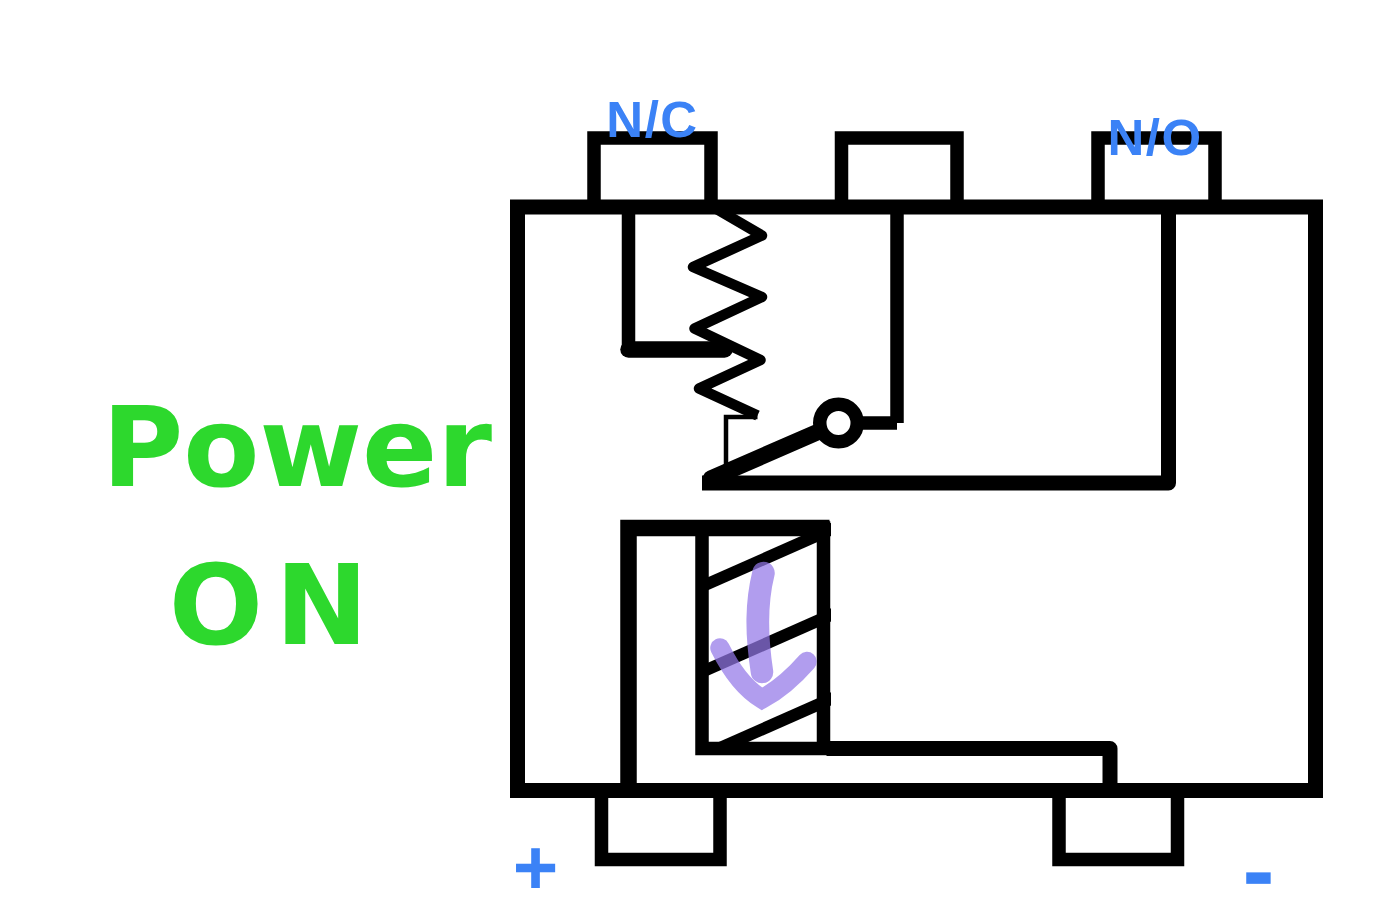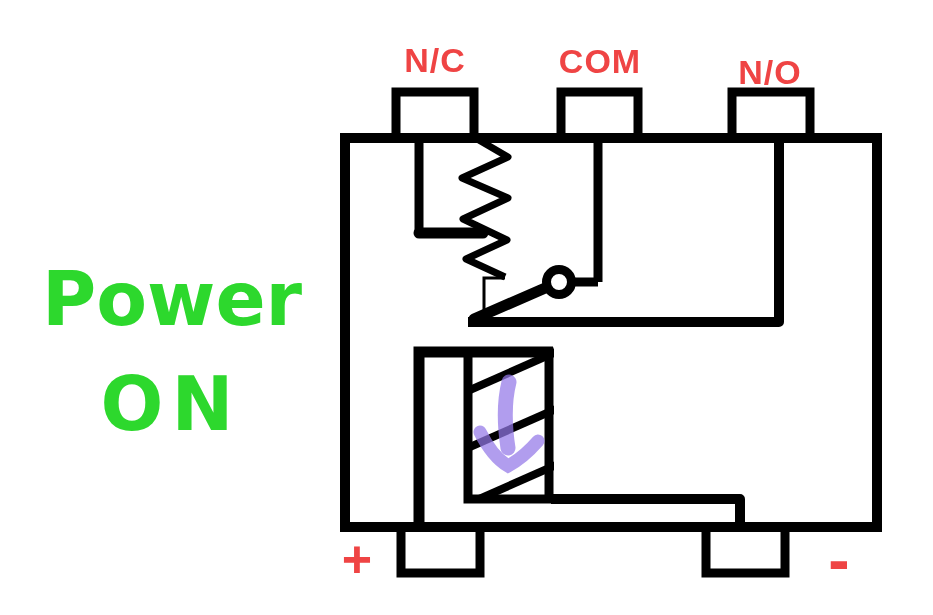--- a/index.html
+++ b/index.html
@@ -8,40 +8,41 @@
     width:933px;height:615px;
     background:#ffffff;
     overflow:hidden;
     font-family:"Liberation Sans",sans-serif;
   }
   .stage svg{position:absolute;left:0;top:0;}
   .lbl{
     position:absolute;
     transform:translate(-50%,-50%);
     font-weight:bold;
-    color:#ef4444;
+    color:#3b82f6;
     line-height:1;
     white-space:nowrap;
     user-select:none;
+    margin-top:20px;
   }
   .term{font-size:34px;letter-spacing:1px;font-family:"Liberation Sans",sans-serif;}
   .pol-plus{font-size:52px;font-family:"Liberation Sans",sans-serif;}
   .pol-minus{font-size:64px;font-family:"Liberation Sans",sans-serif;}
   .state{
     position:absolute;
     transform:translate(-50%,-50%);
     font-family:"DejaVu Sans",sans-serif;
     font-weight:bold;
     color:#2dd82d;
     line-height:1;
     white-space:nowrap;
     user-select:none;
   }
-  .state-line1{font-size:74px;}
-  .state-line2{font-size:74px;letter-spacing:8px;}
+  .state-line1{font-size:74px;margin-left:26px;}
+  .state-line2{font-size:74px;letter-spacing:8px;margin-left:12px;}
 </style>
 </head>
 <body>
 
 <div class="stage">
 
   <svg width="933" height="615" viewBox="0 0 933 615">
     <defs>
       <clipPath id="coilClip">
         <rect x="464" y="348" width="90" height="155"></rect>
@@ -85,21 +86,20 @@
       <path d="M551,499 H740 V524" stroke-width="10" stroke-linejoin="round"></path>
     </g>
 
     <g stroke="#9478e8" fill="none" opacity="0.72" stroke-linecap="round">
       <path d="M509,382 C504,402 504,422 508,448" stroke-width="15"></path>
       <path d="M480,432 C489,450 498,460 508,466 C521,459 531,449 538,441" stroke-width="13"></path>
     </g>
   </svg>
 
   <div class="lbl term" style="left:435px;top:60px;">N/C</div>
-  <div class="lbl term" style="left:600px;top:61px;">COM</div>
   <div class="lbl term" style="left:770px;top:72px;">N/O</div>
 
   <div class="lbl pol-plus" style="left:357px;top:559px;">+</div>
   <div class="lbl pol-minus" style="left:839px;top:560px;">-</div>
 
   <div class="state state-line1" style="left:172px;top:299px;">Power</div>
   <div class="state state-line2" style="left:171px;top:404px;">ON</div>
 
 </div>
 

